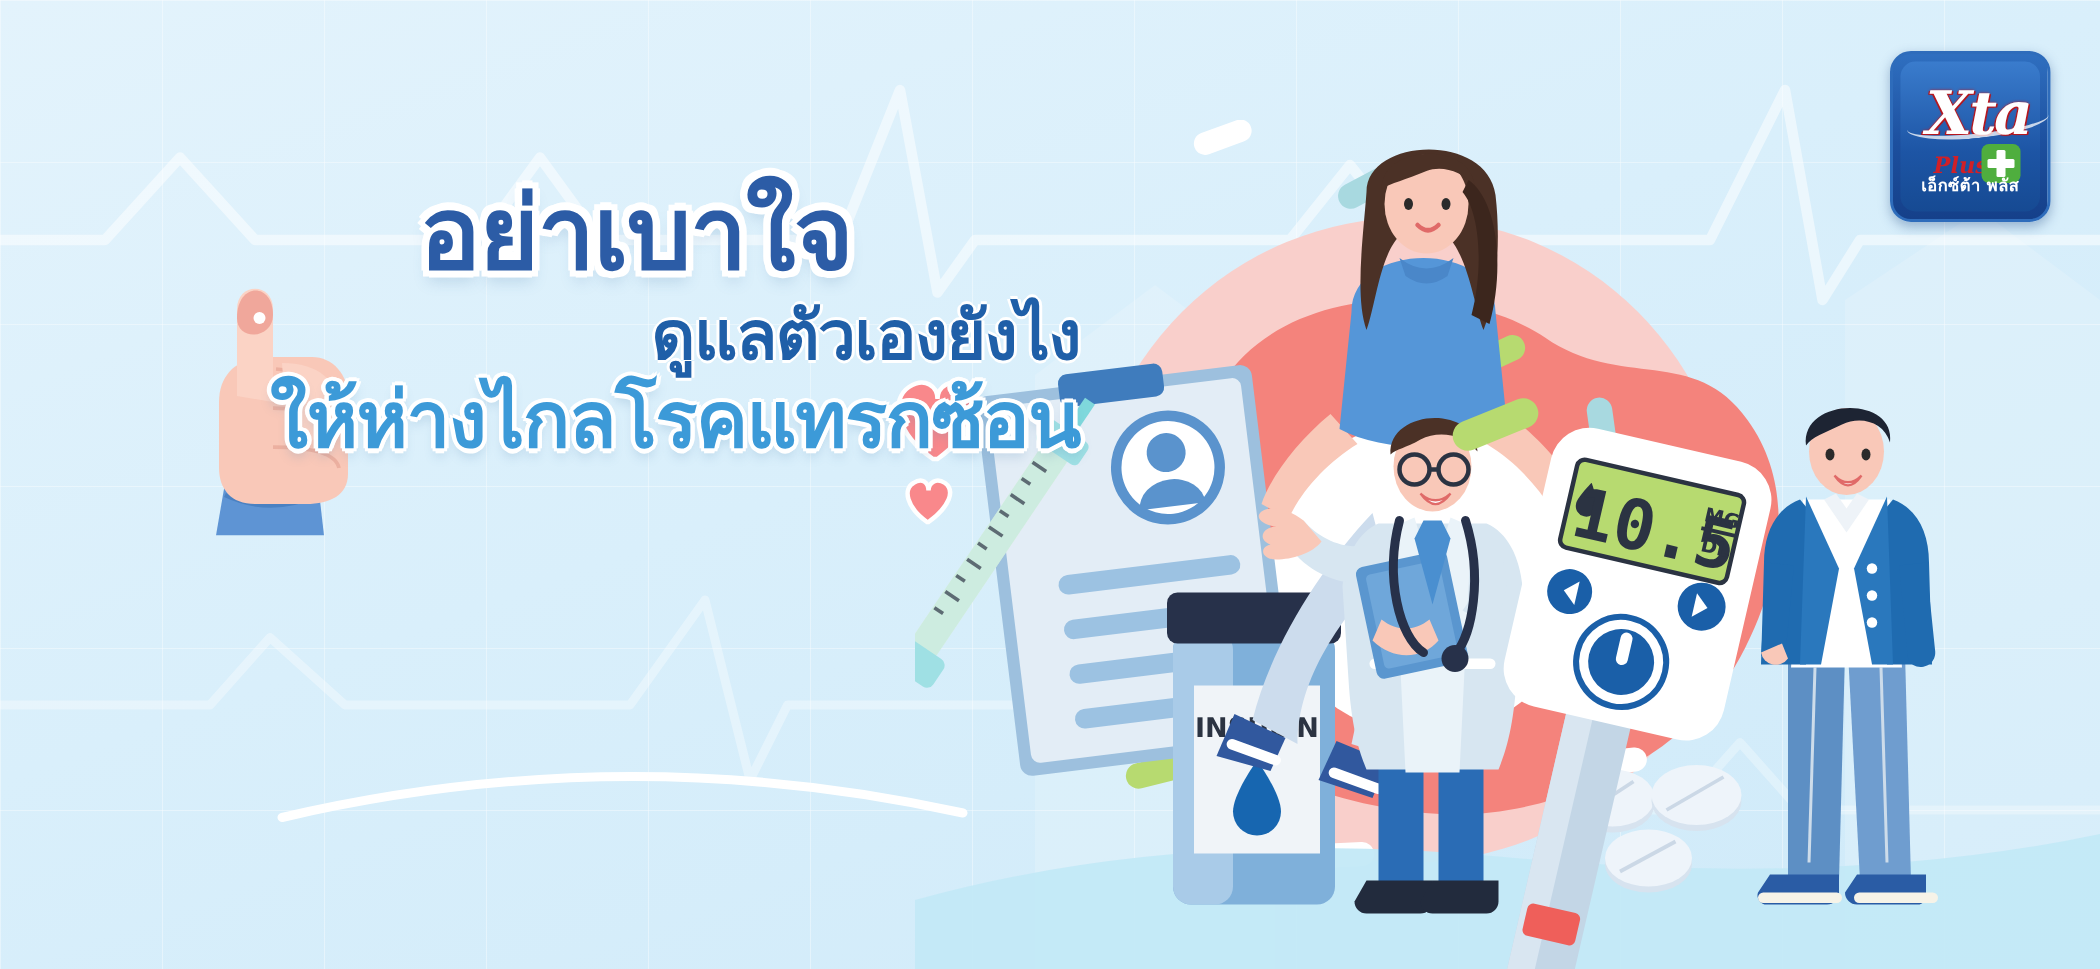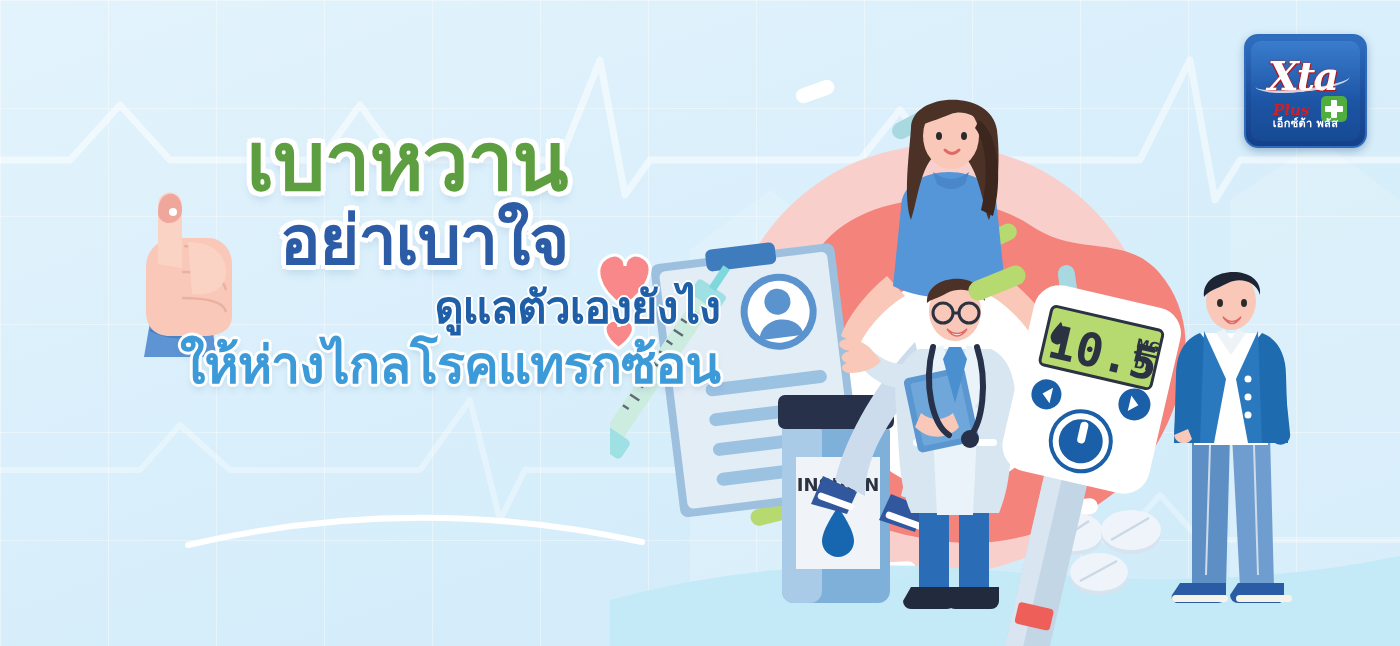--- a/index.html
+++ b/index.html
@@ -54,21 +54,20 @@
       0 5px 7px rgba(80,130,175,.25);
     text-align: right;
   }
 
   
   #logo{
     right:33px;top:34px;width:103px;height:110px;border-radius:14px;
     background:linear-gradient(180deg,#2f6fc0 0%,#1c4f9e 55%,#15408a 100%);
     box-shadow:0 3px 8px rgba(30,70,130,.35);
     border:2px solid #2e6cbb;
-    padding-left:16px;
   }
   #logo-inner{position:absolute;inset:5px;border-radius:10px;
     background:linear-gradient(180deg,#3a7ccd 0%,#1d55a5 60%,#164a93 100%);}
   #logo-x{
     position:absolute;left:9px;top:12px;width:85px;height:46px;
     color:#ffffff;font-weight:bold;font-size:40px;font-style:italic;
     font-family:"DejaVu Serif","Liberation Serif",serif;
     letter-spacing:-2px;text-align:center;line-height:46px;
     text-shadow:0 0 2px #c21b22,1px 1px 0 #b0161d,-1px 1px 0 #b0161d;
   }
@@ -372,21 +371,20 @@
     </g>
     <path d="M60,70 C84,70 98,82 98,100 C98,116 84,124 64,122 Z" fill="#fbd3c5"></path>
 
     <path d="M30,92 L30,34 C30,16 54,16 54,34 L54,96 Z" fill="#fbd3c5"></path>
     <path d="M30,40 C30,16 54,16 54,38 C54,54 30,56 30,40 Z" fill="#f0a79b"></path>
 
     <circle cx="45" cy="40" r="4" fill="#ffffff"></circle>
   </svg>
 
   <div class="abs" id="headline">
-    <div class="line" id="line1">เบาหวาน</div>
     <div class="line" id="line2">อย่าเบาใจ</div>
     <div class="line" id="line3">ดูแลตัวเองยังไง</div>
     <div class="line" id="line4">ให้ห่างไกลโรคแทรกซ้อน</div>
   </div>
 
   <div class="abs" id="logo">
     <div id="logo-inner">
       <div id="logo-x">Xta</div>
       <div id="logo-swoosh"></div>
       <div id="logo-plus-text">Plus</div>

